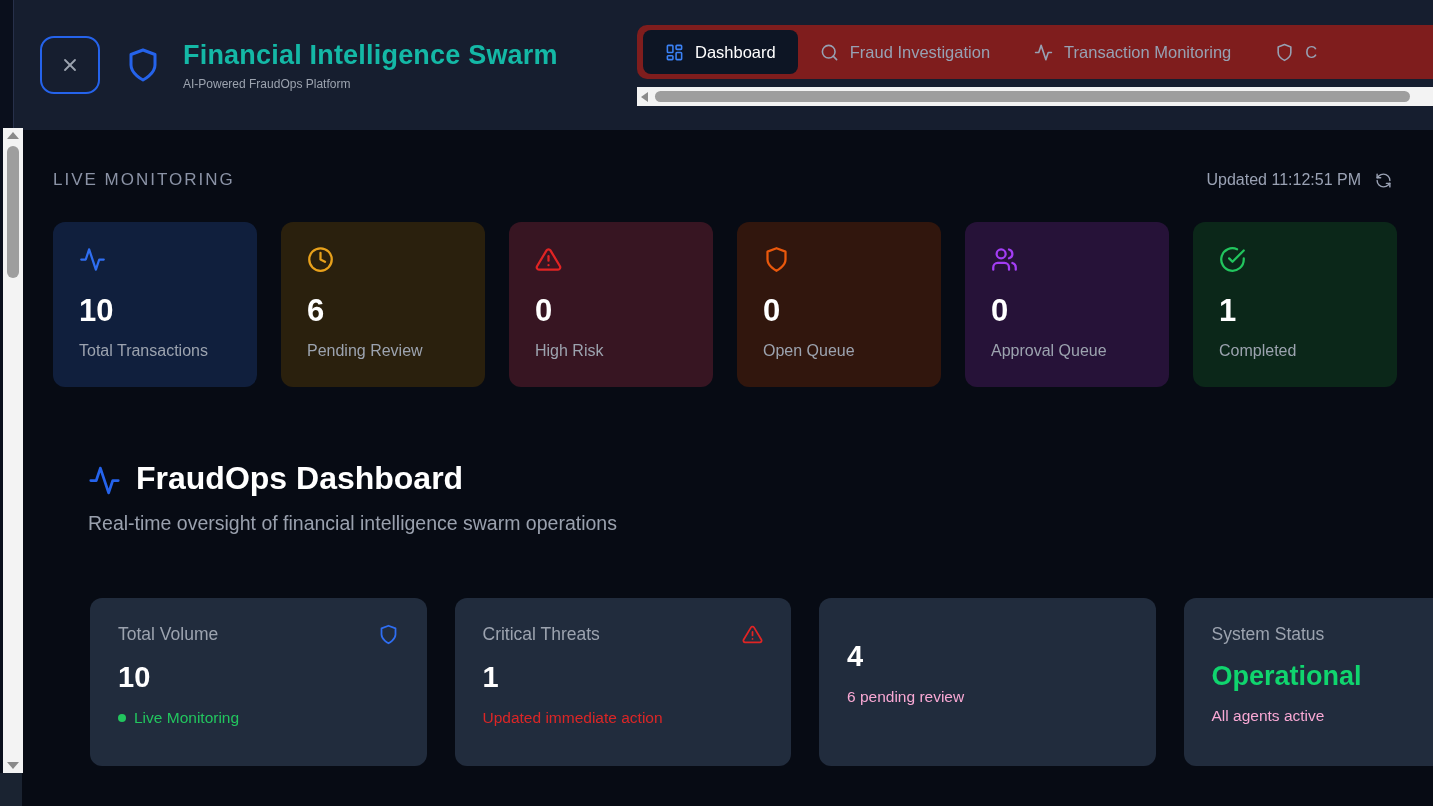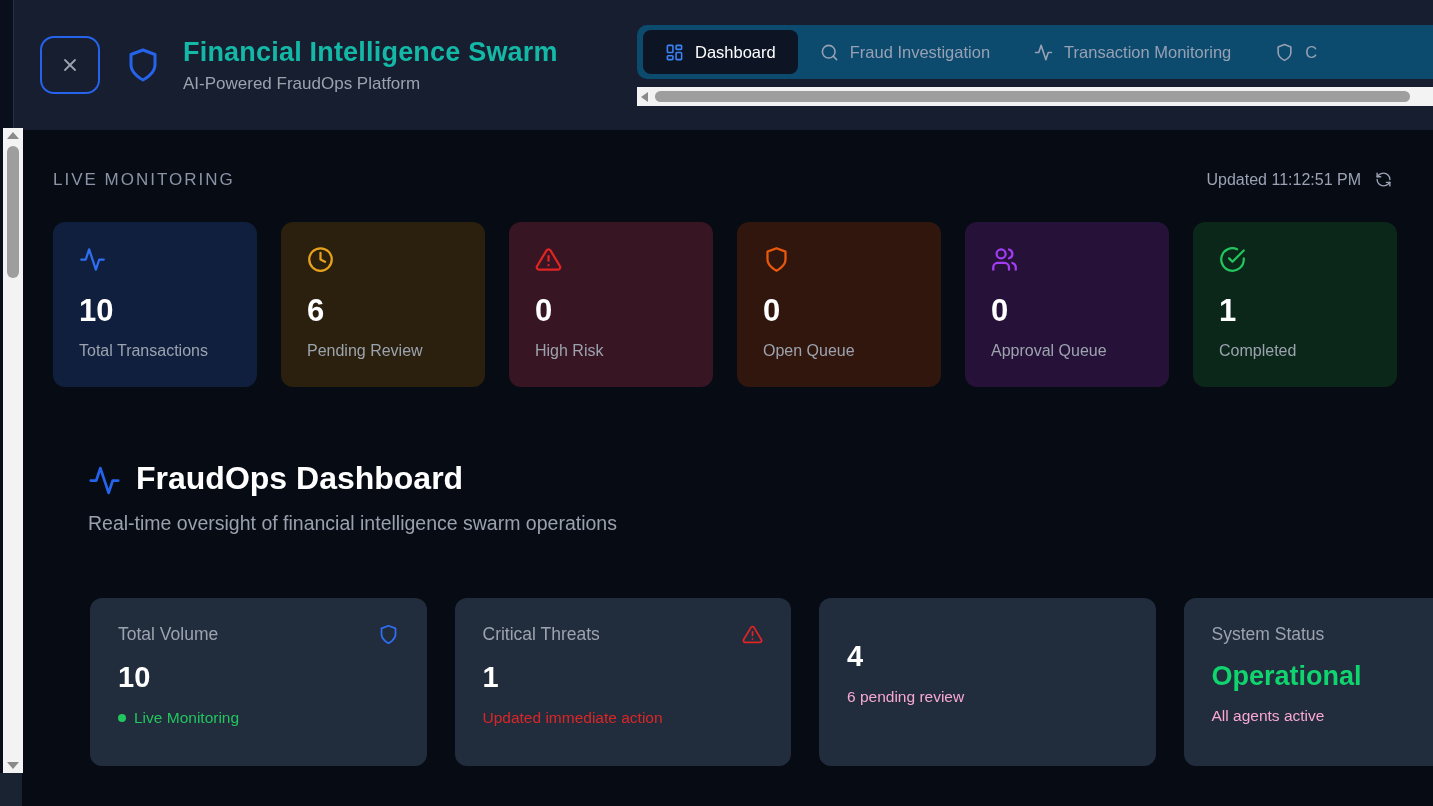--- a/index.html
+++ b/index.html
@@ -12,24 +12,24 @@
     -webkit-font-smoothing:antialiased;
   }
   svg{display:block;}
 
   
   .header{position:absolute;top:0;left:0;right:0;height:130px;background:#161e2f;display:flex;align-items:center;z-index:2;}
   .close-btn{width:56px;height:54px;margin-left:40px;border:2px solid #2563eb;border-radius:14px;background:transparent;color:#9ca3af;display:flex;align-items:center;justify-content:center;cursor:pointer;flex:0 0 auto;}
   .header-shield{color:#2563eb;margin-left:25px;flex:0 0 auto;}
   .header-titles{margin-left:22px;}
   .header-title{font-size:27px;font-weight:bold;color:#14b8a6;letter-spacing:.2px;}
-  .header-subtitle{font-size:17px;color:#9ca3af;margin-top:6px;}
-
-  
-  .tabbar{position:absolute;left:637px;top:25px;right:0;height:54px;background:#0c4a6e;border-radius:10px 0 0 10px;display:flex;align-items:center;padding-left:6px;overflow:hidden;z-index:3;white-space:nowrap;}
+  .header-subtitle{font-size:12px;color:#9ca3af;margin-top:6px;}
+
+  
+  .tabbar{position:absolute;left:637px;top:25px;right:0;height:54px;background:#7f1d1d;border-radius:10px 0 0 10px;display:flex;align-items:center;padding-left:6px;overflow:hidden;z-index:3;white-space:nowrap;}
   .tab{display:flex;align-items:center;gap:11px;padding:0 22px;height:44px;color:#97a1b3;font-size:16.5px;border-radius:8px;cursor:pointer;flex:0 0 auto;}
   .tab.active{background:#0d1524;color:#ffffff;}
   .tab .tab-icon{color:#97a1b3;}
   .tab.active .tab-icon{color:#3b82f6;}
 
   
   .h-scroll{position:absolute;left:637px;top:87px;right:0;height:19px;background:#f3f3f3;z-index:3;}
   .h-arrow{position:absolute;left:4px;top:5px;width:0;height:0;border-top:5px solid transparent;border-bottom:5px solid transparent;border-right:7px solid #8a8a8a;}
   .h-thumb{position:absolute;left:18px;right:23px;top:4px;height:11px;background:#9e9e9e;border-radius:6px;cursor:pointer;}
 
@@ -37,21 +37,21 @@
   .left-strip{position:absolute;left:0;top:0;width:13px;height:806px;background:#0a0f1c;border-right:1px solid #27304a;z-index:4;}
   .left-strip-bottom{position:absolute;left:0;top:773px;width:22px;height:33px;background:#1a2331;z-index:5;}
   .v-scroll{position:absolute;left:3px;top:128px;width:20px;height:645px;background:#f3f3f3;z-index:6;}
   .v-arrow-up{position:absolute;top:4px;left:4px;width:0;height:0;border-left:6px solid transparent;border-right:6px solid transparent;border-bottom:7px solid #8a8a8a;}
   .v-arrow-down{position:absolute;bottom:4px;left:4px;width:0;height:0;border-left:6px solid transparent;border-right:6px solid transparent;border-top:7px solid #8a8a8a;}
   .v-thumb{position:absolute;top:18px;left:4px;width:12px;height:132px;background:#9e9e9e;border-radius:6px;cursor:pointer;}
 
   
   .section-row{position:absolute;left:53px;right:41px;top:170px;display:flex;justify-content:space-between;align-items:center;}
   .section-label{font-size:17px;letter-spacing:2px;color:#8b93a6;}
-  .updated{display:flex;align-items:flex-start;gap:14px;color:#9aa2b4;font-size:16px;}
+  .updated{display:flex;align-items:flex-end;gap:14px;color:#9aa2b4;font-size:16px;}
   .refresh{color:#9aa2b4;cursor:pointer;}
 
   .stats{position:absolute;left:53px;top:222px;width:1344px;display:grid;grid-template-columns:repeat(6,1fr);gap:24px;}
   .stat-card{height:165px;border-radius:12px;padding:24px 26px;box-sizing:border-box;}
   .stat-value{font-size:31px;font-weight:bold;color:#ffffff;margin-top:20px;}
   .stat-label{font-size:16px;color:#9ca3af;margin-top:13px;}
   .bg-blue{background:#101f3d}.bg-amber{background:#2a200d}.bg-red{background:#371522}
   .bg-orange{background:#31160d}.bg-purple{background:#261238}.bg-green{background:#0b2719}
   .ic-blue{color:#2f6ef2}.ic-amber{color:#e8a11b}.ic-red{color:#e02424}
   .ic-orange{color:#ea580c}.ic-purple{color:#a33df5}.ic-green{color:#22c55e}

